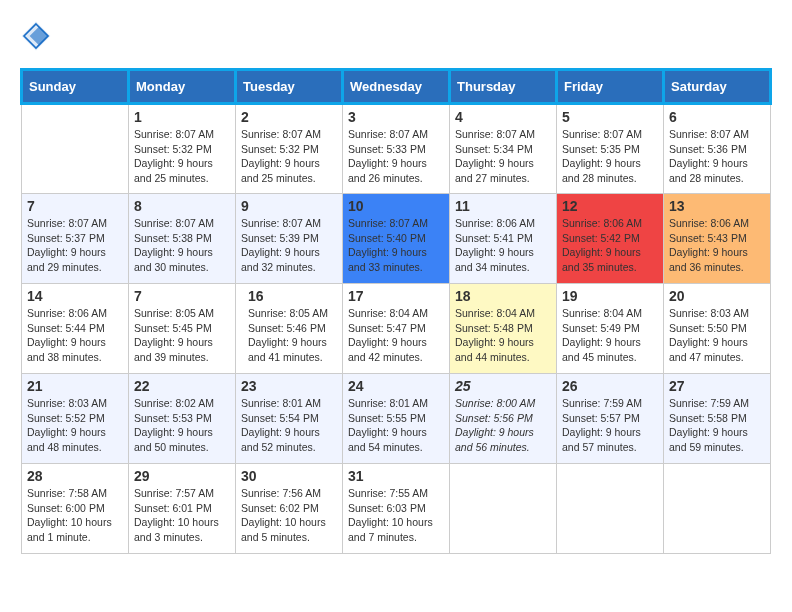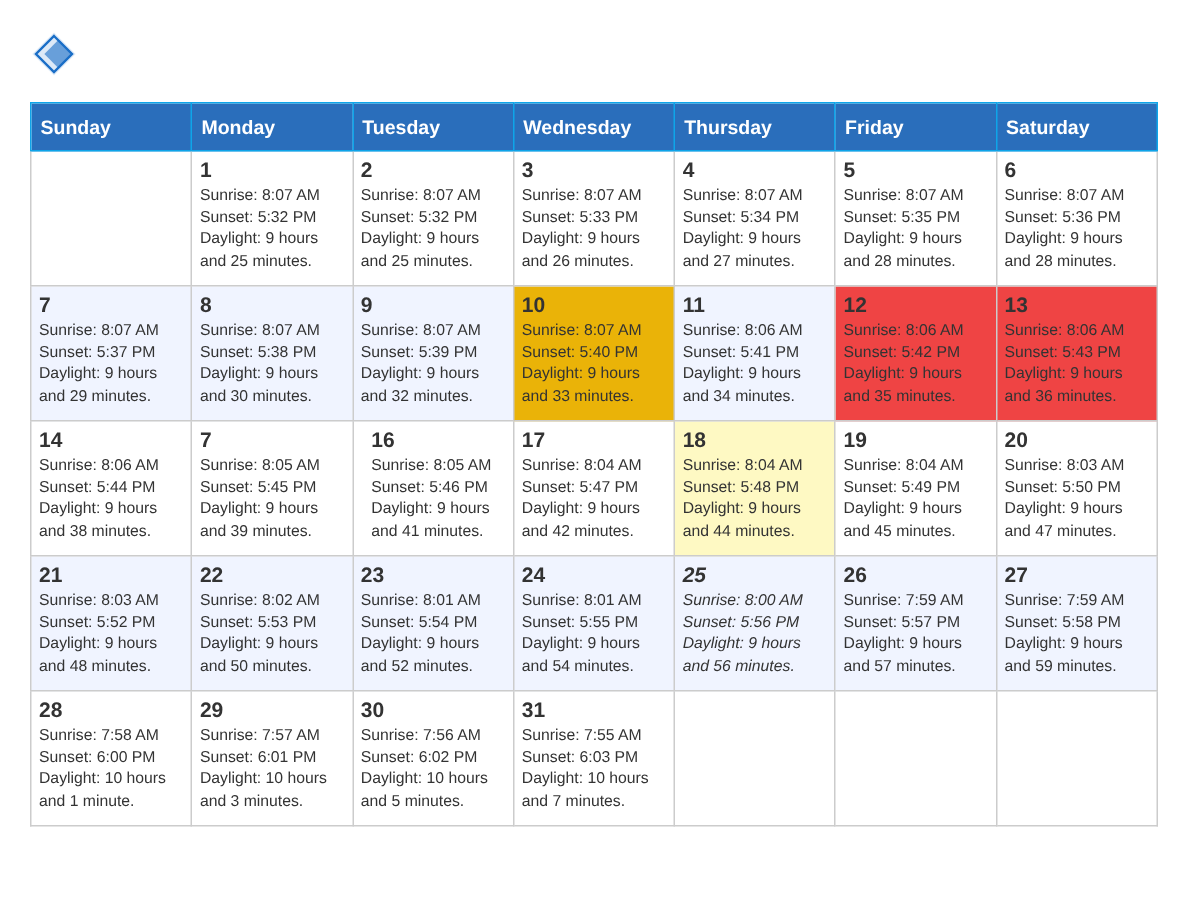--- a/index.html
+++ b/index.html
@@ -57,21 +57,21 @@
       border-collapse: collapse;
       table-layout: fixed;
     }
     th {
       background-color: #2a6ebb;
       color: white;
       padding: 8px 6px;
       text-align: left;
       font-size: 13px;
       font-weight: bold;
-      border: 1px solid #0ea5e9;
+      border: 3px solid #0ea5e9;
     }
     td {
       border: 1px solid #ccc;
       vertical-align: top;
       padding: 4px 5px;
       min-height: 80px;
       height: 90px;
     }
     .day-number {
       font-size: 14px;
@@ -162,33 +162,33 @@
           <div class="day-info">Sunrise: 8:07 AM<br>Sunset: 5:37 PM<br>Daylight: 9 hours and 29 minutes.</div>
         </td>
         <td style="background-color: rgb(240, 244, 255);">
           <div class="day-number">8</div>
           <div class="day-info">Sunrise: 8:07 AM<br>Sunset: 5:38 PM<br>Daylight: 9 hours and 30 minutes.</div>
         </td>
         <td style="background-color: rgb(240, 244, 255);">
           <div class="day-number">9</div>
           <div class="day-info">Sunrise: 8:07 AM<br>Sunset: 5:39 PM<br>Daylight: 9 hours and 32 minutes.</div>
         </td>
-        <td style="background-color: #eab308; margin-left: 16px;">
+        <td style="background-color: #3b82f6; margin-left: 16px;">
           <div class="day-number">10</div>
           <div class="day-info">Sunrise: 8:07 AM<br>Sunset: 5:40 PM<br>Daylight: 9 hours and 33 minutes.</div>
         </td>
         <td style="background-color: rgb(240, 244, 255);">
           <div class="day-number">11</div>
           <div class="day-info">Sunrise: 8:06 AM<br>Sunset: 5:41 PM<br>Daylight: 9 hours and 34 minutes.</div>
         </td>
         <td style="background-color: #ef4444;">
           <div class="day-number">12</div>
           <div class="day-info">Sunrise: 8:06 AM<br>Sunset: 5:42 PM<br>Daylight: 9 hours and 35 minutes.</div>
         </td>
-        <td style="background-color: #ef4444;">
+        <td style="background-color: #fdba74;">
           <div class="day-number">13</div>
           <div class="day-info">Sunrise: 8:06 AM<br>Sunset: 5:43 PM<br>Daylight: 9 hours and 36 minutes.</div>
         </td>
       </tr>
       <tr>
         <td style="background-color: rgb(255, 255, 255);">
           <div class="day-number">14</div>
           <div class="day-info">Sunrise: 8:06 AM<br>Sunset: 5:44 PM<br>Daylight: 9 hours and 38 minutes.</div>
         </td>
         <td style="background-color: rgb(255, 255, 255);">

